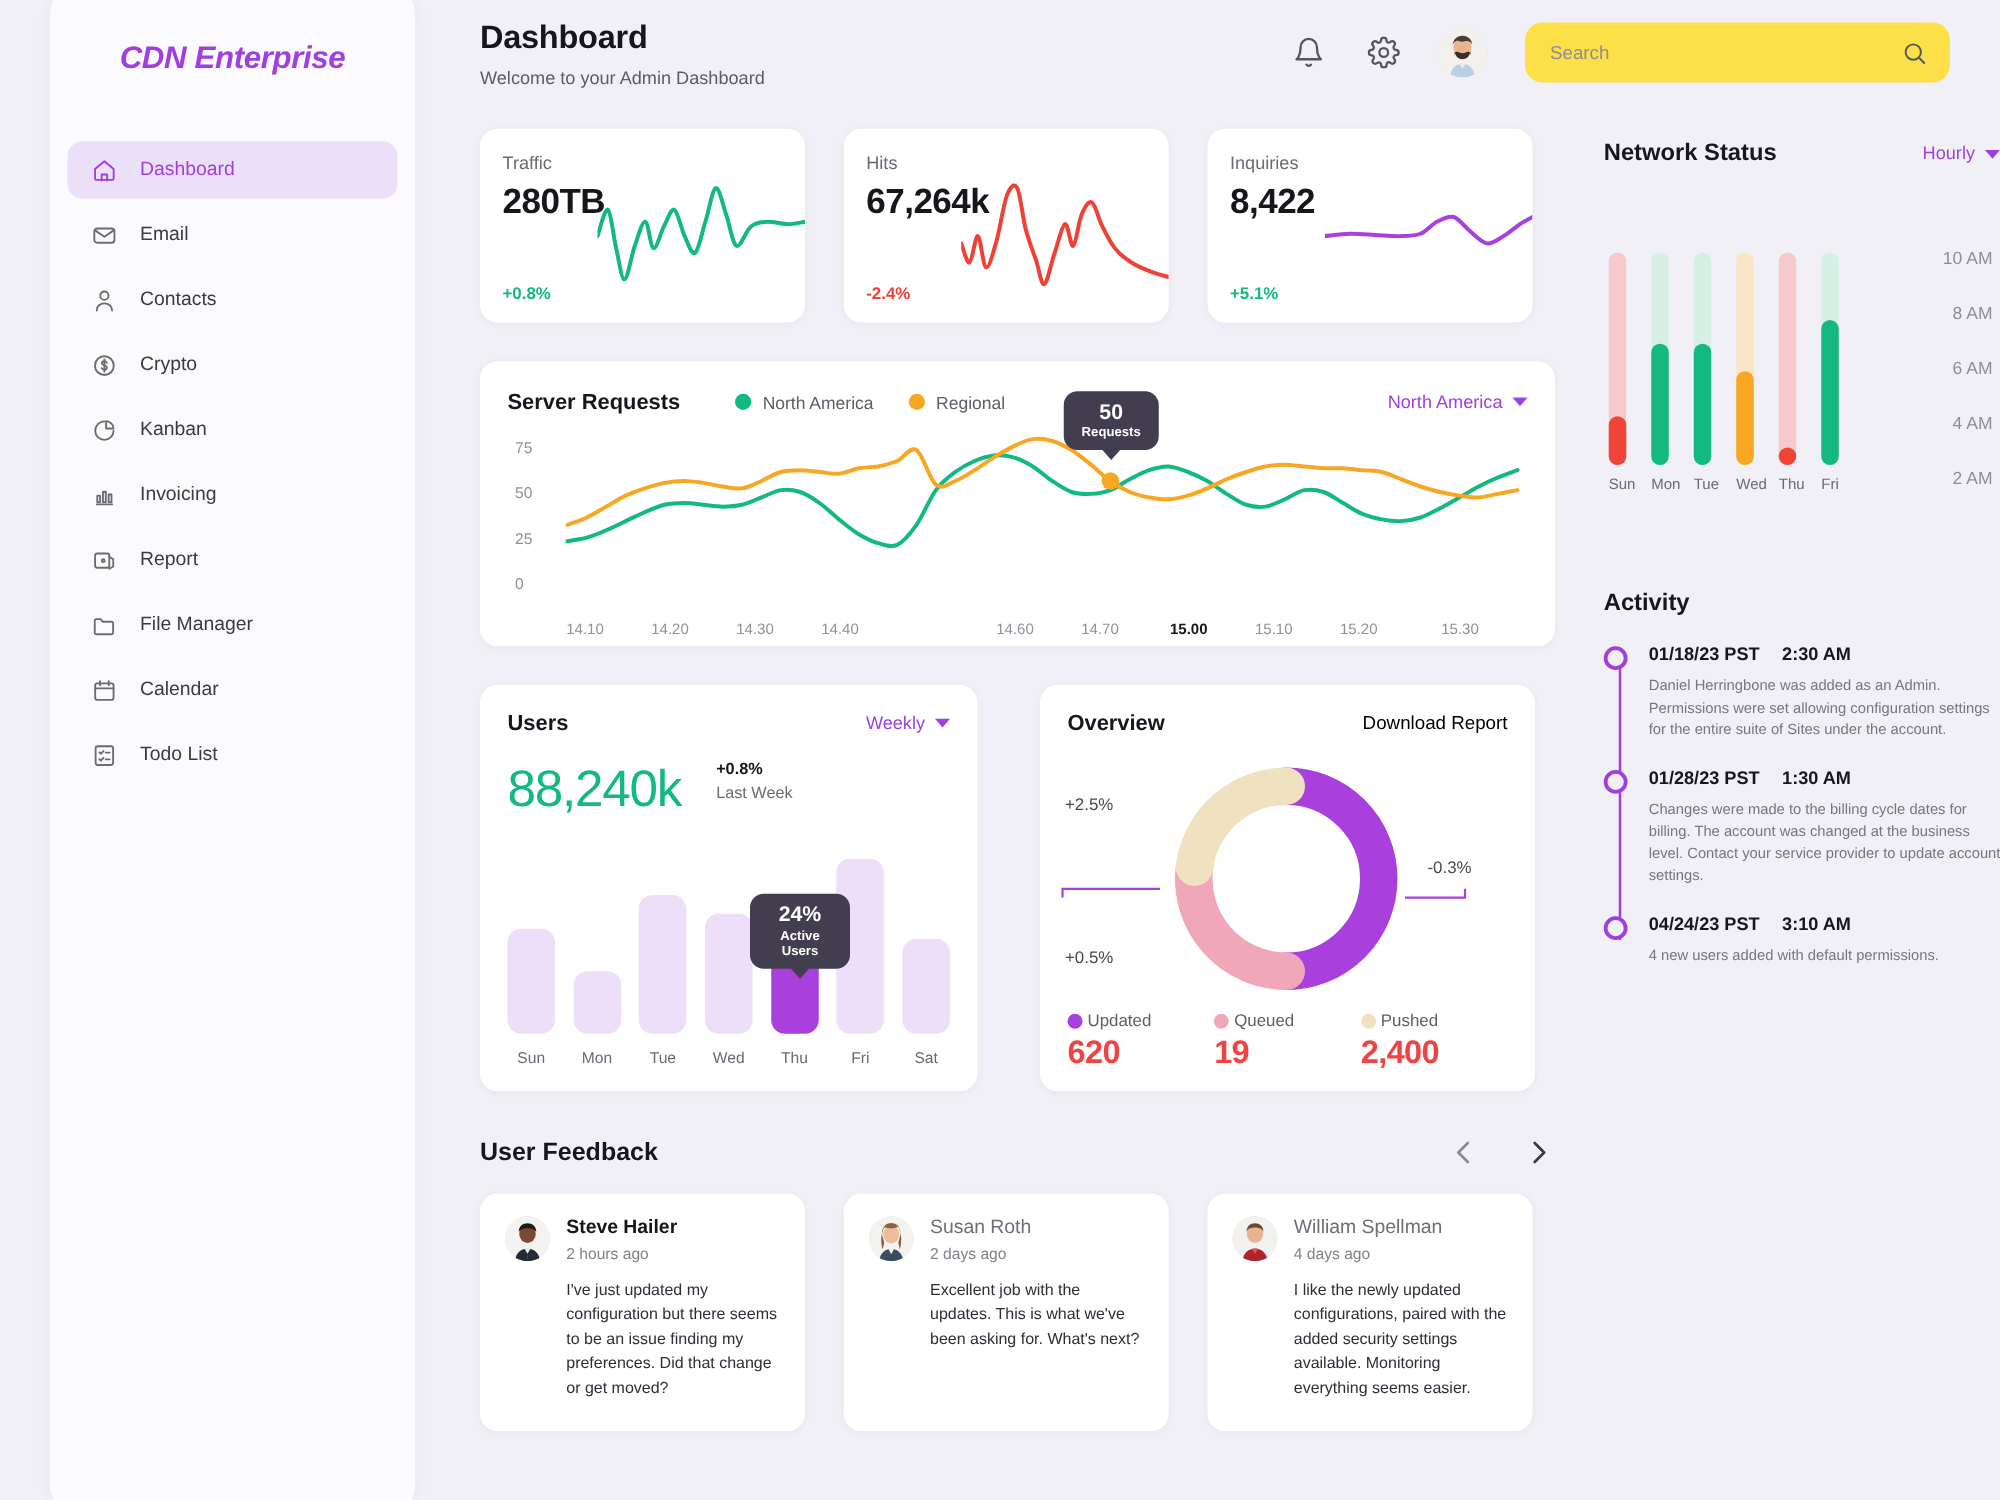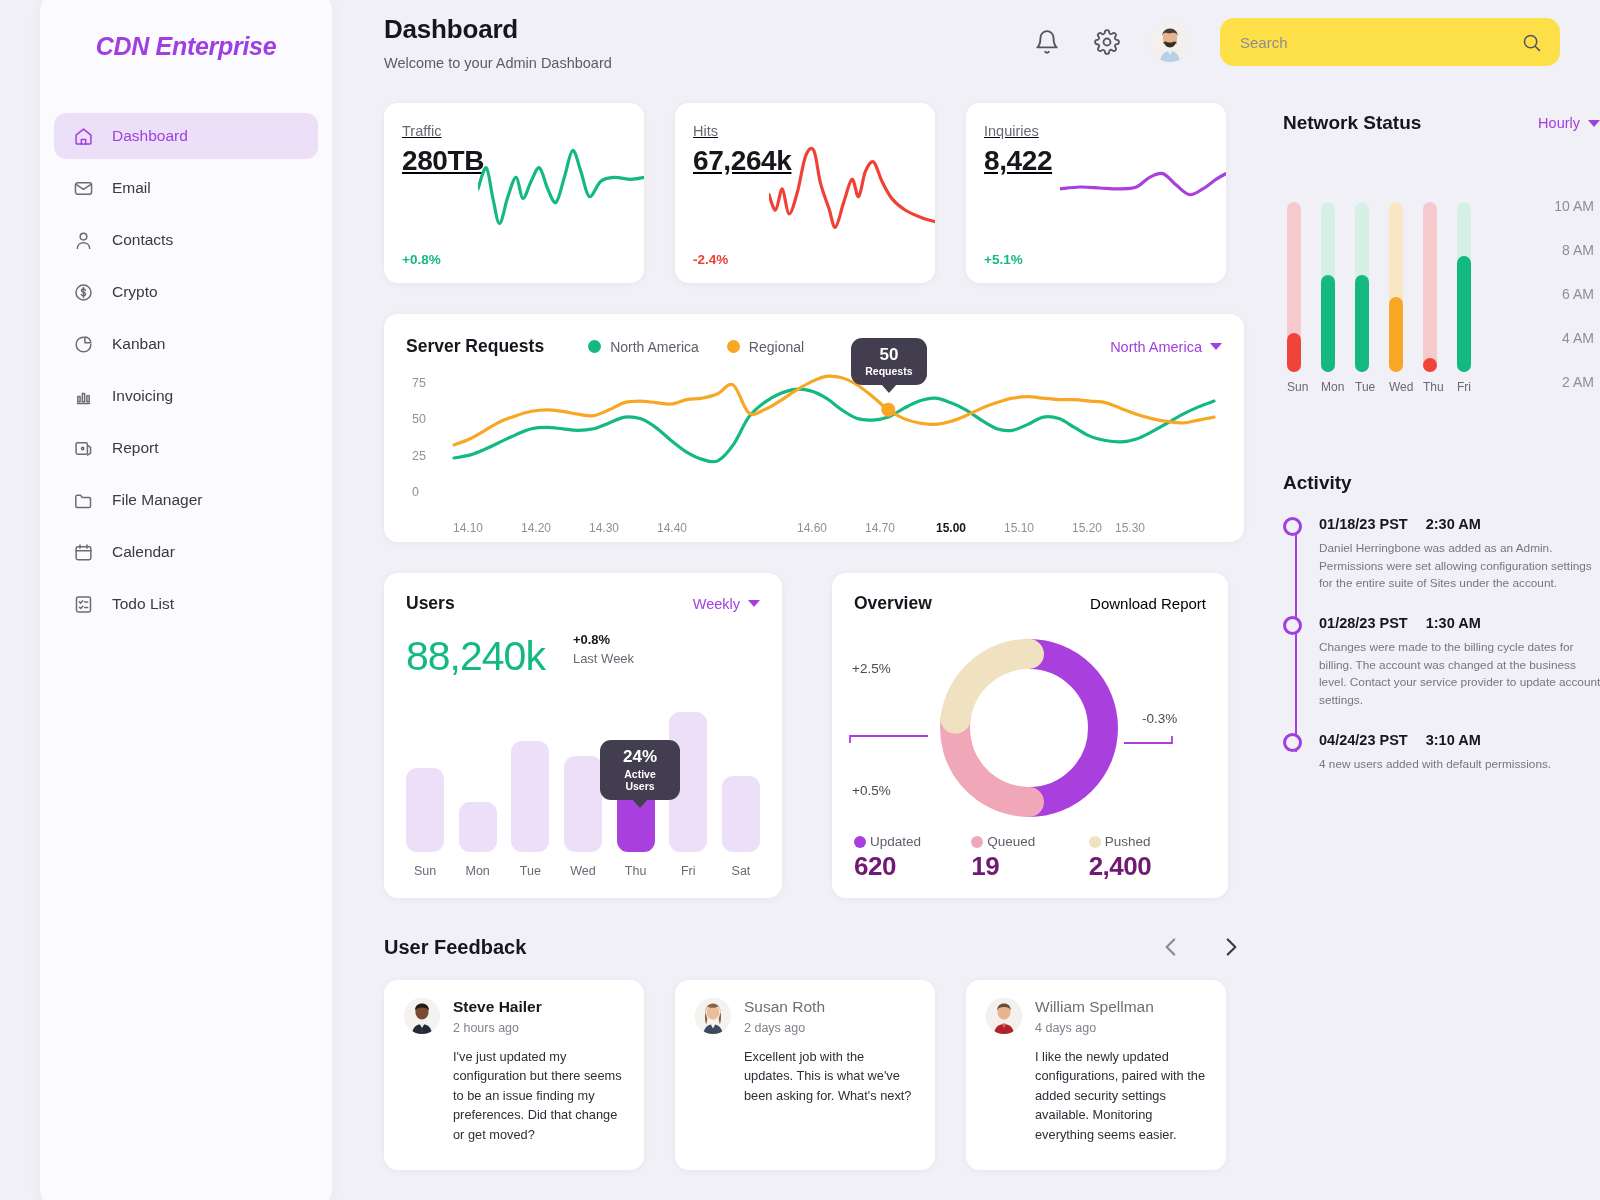--- a/index.html
+++ b/index.html
@@ -59,21 +59,21 @@
     flex: 1; border: none; background: transparent; outline: none;
     font-family: inherit; font-size: 15px; color: #3b3a44;
   }
   .search input::placeholder { color: #8d8c98; }
   .search svg { width: 21px; height: 21px; stroke: #56555e; stroke-width: 1.8; fill:none; }
 
   
   .card { background: #fff; border-radius: 14px; box-shadow: 0 1px 6px rgba(70,60,110,.055); }
 
   .stats { display: flex; gap: 31px; margin-top: 32px; }
-  .stat { width: 260px; height: 180px; position: relative; padding: 20px 7px 0 18px; overflow: hidden; text-decoration: underline;}
+  .stat { width: 260px; height: 155px; position: relative; padding: 20px 7px 0 18px; overflow: hidden;}
   .stat .lbl { font-size: 14.5px; color: #6a6974; }
   .stat .val { font-size: 28px; font-weight: bold; color: #17161c; margin-top: 6px; letter-spacing:-.4px;}
   .stat .delta { position: absolute; left: 18px; bottom: 16px; font-size: 13.5px; font-weight: bold; }
   .stat .spark { position: absolute; right: 0px; top: 36px; width: 166px; height: 96px; }
 
   
   .srv { margin-top: 31px; height: 228px; padding: 22px 22px 0 22px; position: relative;}
   .srv-head { display: flex; align-items: center; }
   .srv-title { font-size: 17.5px; font-weight: bold; color: #17161c; }
   .legend { display: flex; gap: 28px; margin-left: 44px; }
@@ -114,21 +114,21 @@
   .bcol { width: 38px; display:flex; flex-direction:column; align-items:center; }
   .bar { width: 38px; border-radius: 11px; background: #eedff8; }
   .bar.on { background: #a940de; }
   .blabels { position:absolute; left:22px; right:22px; bottom: 20px; display:flex; justify-content:space-between;}
   .blabels span { width:38px; text-align:center; font-size:12.5px; color:#6a6974;}
 
   .donut-wrap { position:absolute; left:0; right:0; top: 58px; height: 200px; }
   .ov-legend { position:absolute; left:22px; right:22px; bottom: 16px; display:flex; }
   .ov-leg { width: 128px; }
   .ov-leg .t { display:flex; align-items:center; gap:4px; font-size:13.5px; color:#5e5d68;}
-  .ov-leg .n { font-size: 26px; font-weight:bold; color:#701a75; margin-top:2px; letter-spacing:-.5px;}
+  .ov-leg .n { font-size: 26px; font-weight:bold; color:#ef4444; margin-top:2px; letter-spacing:-.5px;}
   .ov-note { position:absolute; font-size:13.5px; color:#4a4953; font-weight:500;}
 
   
   .fb-head { display:flex; align-items:center; margin-top: 36px;}
   .fb-title { font-size: 20px; font-weight:bold; color:#17161c;}
   .fb-navs { margin-left:auto; display:flex; gap: 34px; align-items:center;}
   .fb-navs svg { width: 26px; height: 26px; fill:none; stroke-width:2; stroke-linecap:round; stroke-linejoin:round; cursor:pointer;}
   .fbs { display:flex; gap: 31px; margin-top: 20px; }
   .fb { width: 260px; height: 190px; padding: 18px 20px; }
   .fb-top { display:flex; gap: 13px; align-items:flex-start; }
@@ -333,21 +333,21 @@
           </svg><div class="ylab" style="top: 14.5882px;">75</div><div class="ylab" style="top: 51.0588px;">50</div><div class="ylab" style="top: 87.5294px;">25</div><div class="ylab" style="top: 124px;">0</div><div class="xaxis">
             <span class="xlab" style="left: 62px;">14.10</span>
             <span class="xlab" style="left: 130px;">14.20</span>
             <span class="xlab" style="left: 198px;">14.30</span>
             <span class="xlab" style="left: 266px;">14.40</span>
             <span class="xlab" style="left: 406px;">14.60</span>
             <span class="xlab" style="left: 474px;">14.70</span>
             <span class="xlab cur" style="left: 545px;">15.00</span>
             <span class="xlab" style="left: 613px; text-align: center;">15.10</span>
             <span class="xlab" style="left: 681px;">15.20</span>
-            <span class="xlab" style="left: 724px;">15.30</span>
+            <span class="xlab" style="left: 762px;">15.30</span>
           </div><div class="tip" style="left: 445.286px; top: -23.1529px;">
             <div class="big">50</div>
             <div class="small">Requests</div>
           </div></div>
     </section>
 
     <section class="row2">
 
       <div class="card users">
         <div class="ch">

